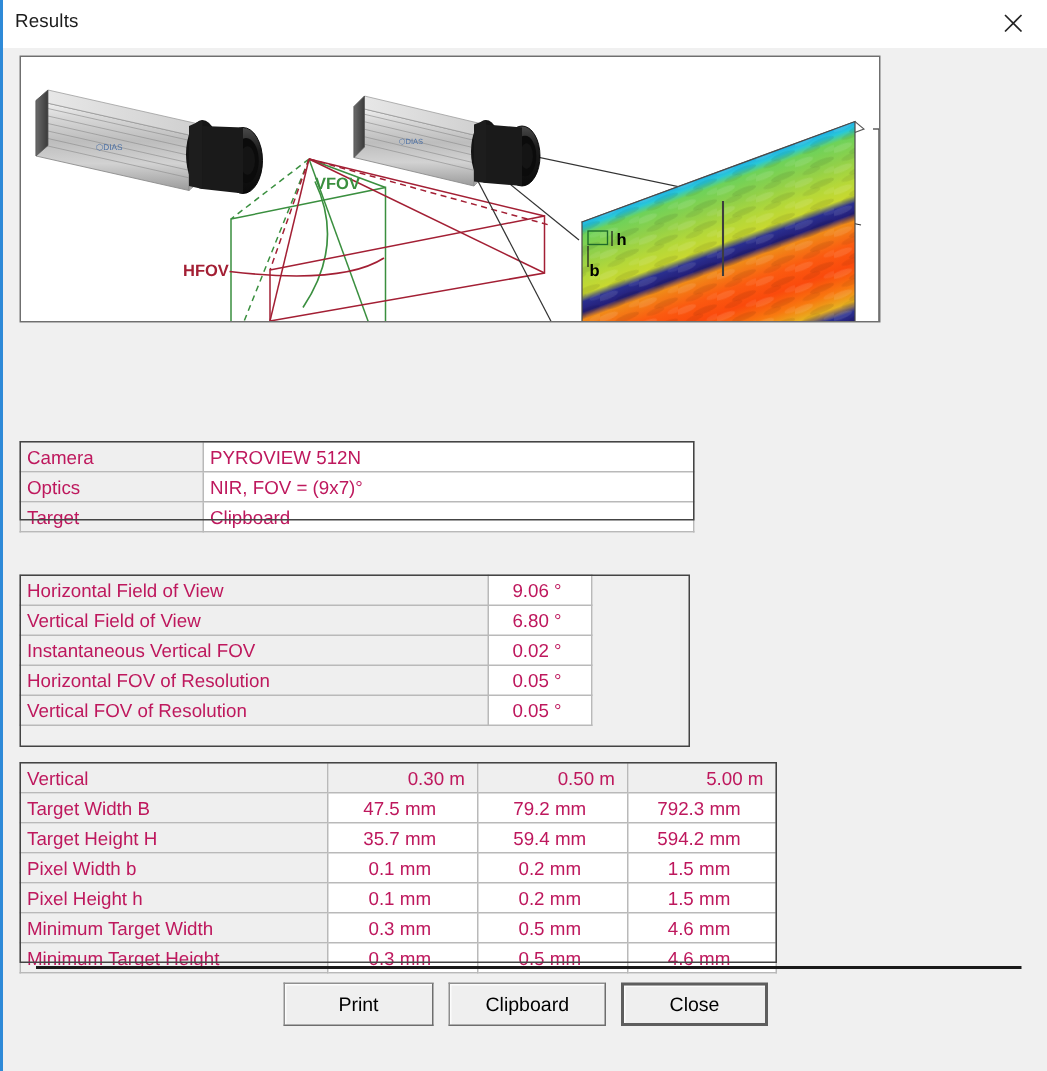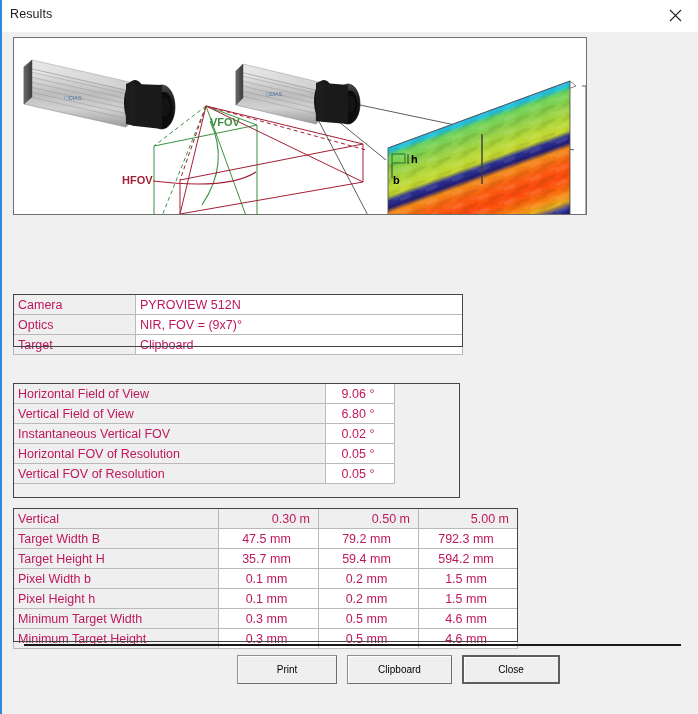--- a/index.html
+++ b/index.html
@@ -138,29 +138,28 @@
   }
   .btn {
     position: absolute;
     height: 29px;
     background: #efefef;
     border: 1px solid #8f8f8f;
     border-right-color: #6e6e6e;
     border-bottom-color: #6e6e6e;
     box-shadow: inset 1px 1px 0 #fcfcfc;
     font-family: "Liberation Sans", sans-serif;
-    font-size: 10px;
+    font-size: 13px;
     color: #000;
     cursor: default;
     display: flex;
     align-items: center;
     justify-content: center;
     box-sizing: border-box;
     padding: 0;
-    margin-left: 48px;
   }
   .btn.default {
     border: 2px solid #5e5e5e;
     box-shadow: inset 1px 1px 0 #fcfcfc;
   }
   #btn-print     { left: 187px; top: 0px; width: 100px; }
   #btn-clipboard { left: 297px; top: 0px; width: 105px; }
   #btn-close     { left: 412px; top: 0px; width: 98px; }
 
   .fovlabel {

